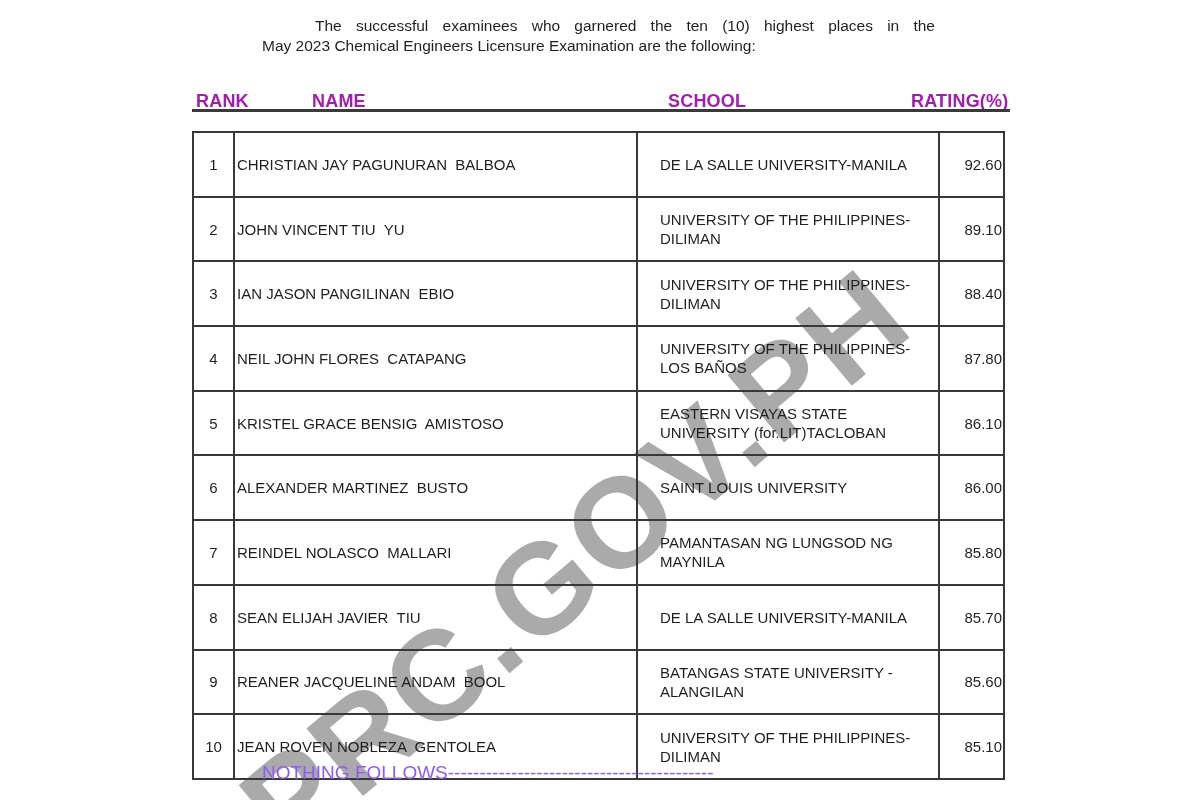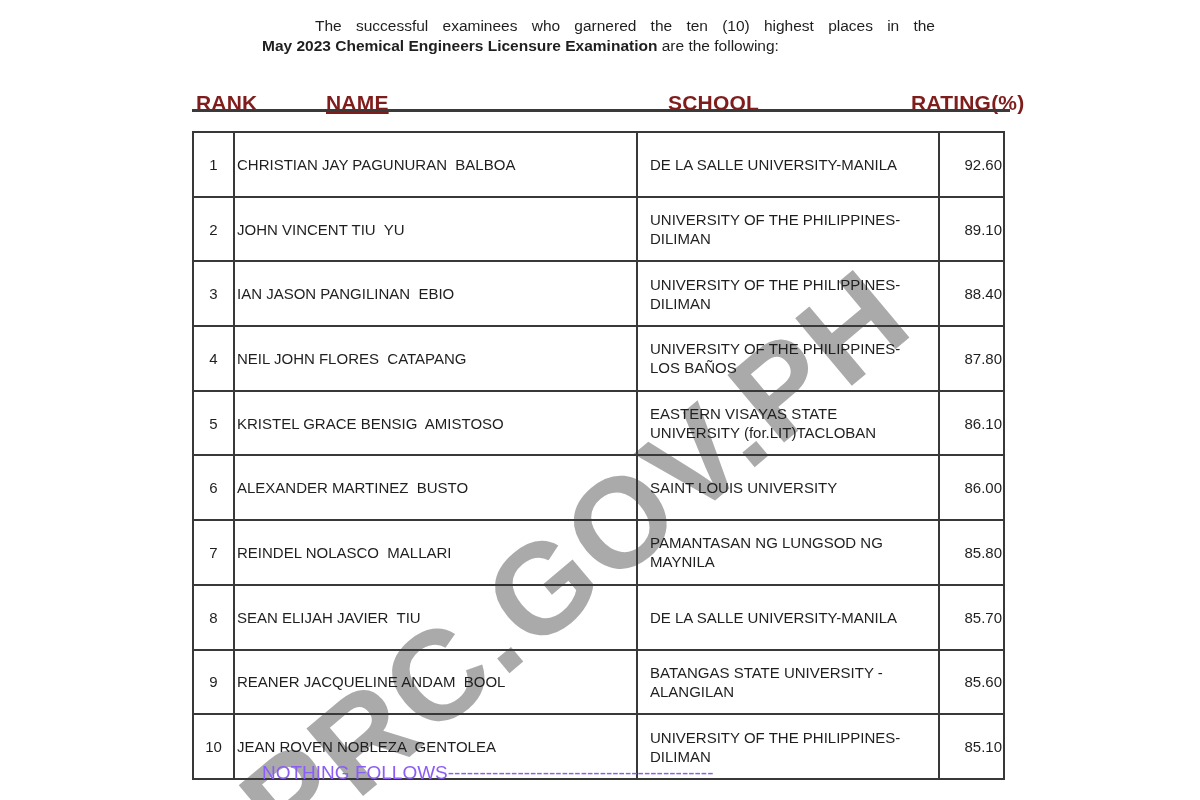--- a/index.html
+++ b/index.html
@@ -29,34 +29,34 @@
     color: #1f1f1f;
   }
   .intro-line2 {
     position: absolute;
     left: 262px;
     top: 37px;
     font-size: 15.5px;
     white-space: nowrap;
     color: #1f1f1f;
   }
-  .intro-line2 .b { font-weight: bold; }
+  .intro-line2 .b { font-weight: normal; }
 
   
   .col-head {
     position: absolute;
     top: 91px;
-    font-size: 21px;
+    font-size: 18px;
     font-weight: bold;
     letter-spacing: 0.2px;
     white-space: nowrap;
-    color: #7f1d1d;
+    color: #a21caf;
   }
   .head-rank   { left: 196px; }
-  .head-name   { left: 326px; text-decoration: underline; }
+  .head-name   { left: 312px; }
   .head-school { left: 668px; }
   .head-rating { left: 911px; }
   .head-rule {
     position: absolute;
     left: 192px;
     top: 109px;
     width: 818px;
     height: 3px;
     background: #3a3a3a;
   }
@@ -92,21 +92,21 @@
     font-size: 15px;
     line-height: 19px;
     vertical-align: middle;
     height: 60.7px;
     color: #1f1f1f;
     background: transparent;
     overflow: hidden;
   }
   td.cell-rank   { text-align: center; }
   td.cell-name   { padding-left: 2px; white-space: pre-wrap; }
-  td.cell-school { padding-left: 12px; padding-right: 4px; white-space: pre-wrap; }
+  td.cell-school { padding-left: 22px; padding-right: 4px; white-space: pre-wrap; }
   td.cell-rating { text-align: right; }
 
   
   .nothing-follows {
     position: absolute;
     left: 262px;
     top: 762px;
     font-size: 19px;
     white-space: nowrap;
     z-index: 2;

